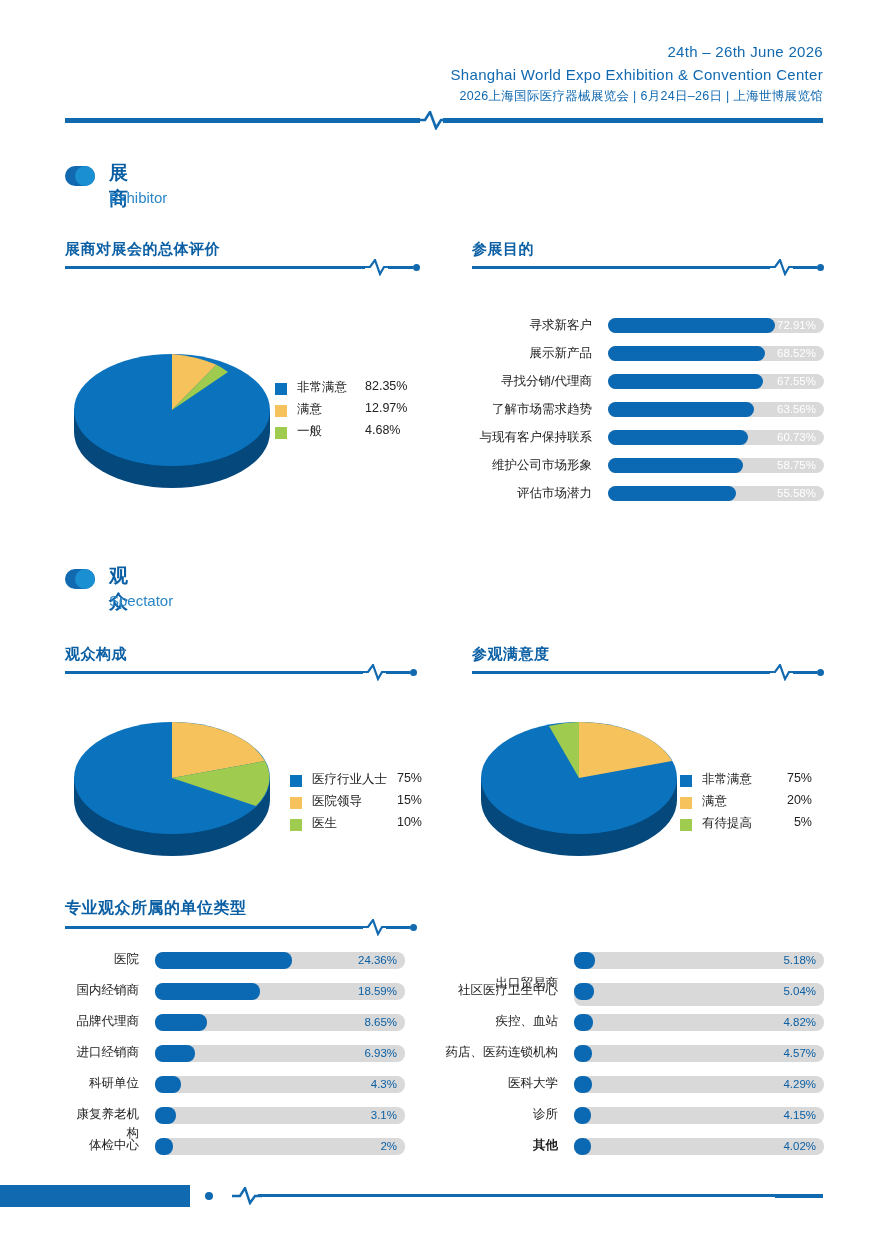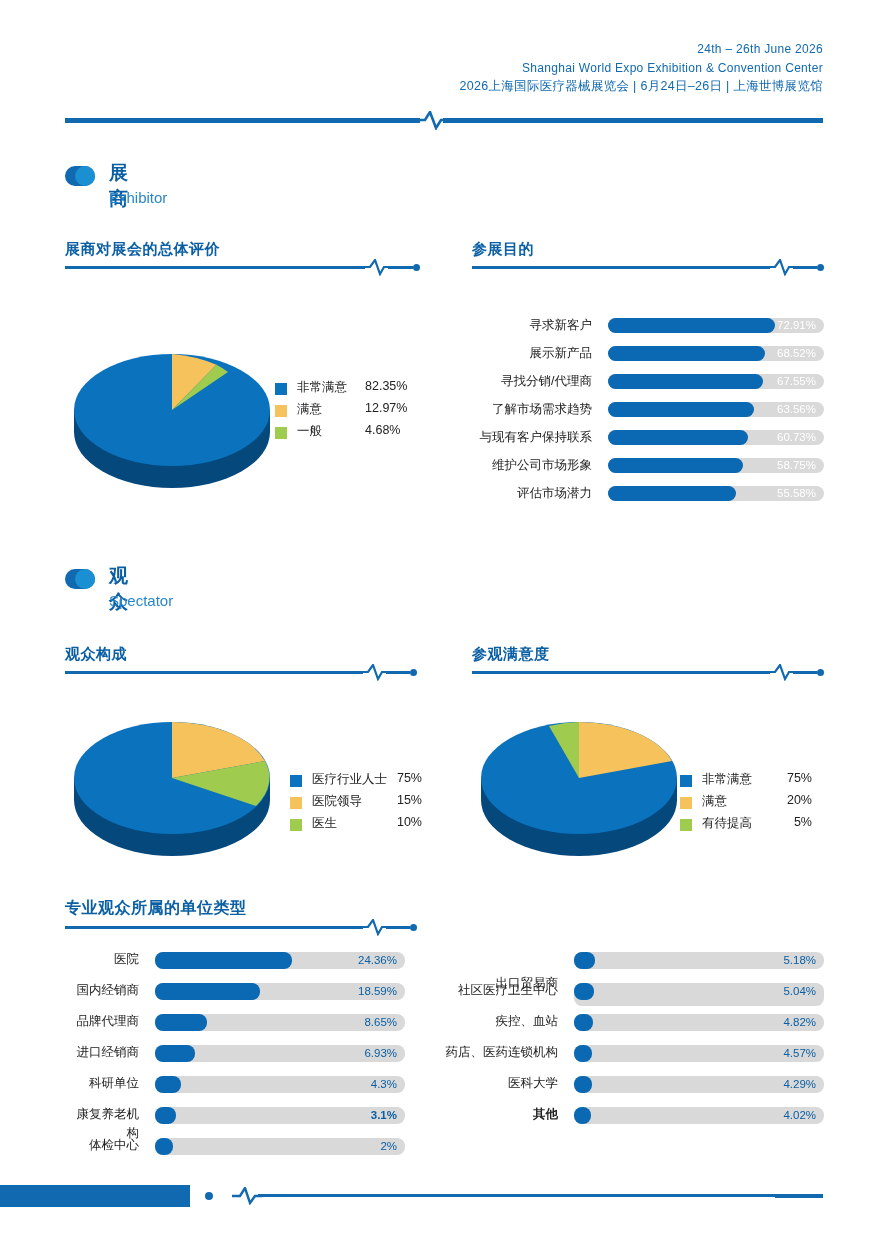--- a/index.html
+++ b/index.html
@@ -15,21 +15,21 @@
 
   
   .header {
     position: absolute;
     top: 40px; right: 65px;
     text-align: right;
     color: #1169b0;
     line-height: 1.55;
   }
   .header div { font-size: 12.5px; letter-spacing: .3px; }
-  .header .line-en1 { font-size: 12px; text-align: right; }
+  .header .line-en1 { font-size: 15px; text-align: right; }
   .header .line-cn { font-size: 12.5px; }
 
   .header-rule {
     position: absolute;
     top: 118px; left: 65px; right: 65px;
     height: 5px;
   }
   .header-rule .seg-a {
     position:absolute; left:0; top:0; width:355px; height:5px; background:#1169b0;
   }
@@ -377,21 +377,21 @@
     <span class="bar-label" style="left:0; right:auto; width:82px;">科研单位</span>
     <span class="bar-track" style="left:90px; width:250px; height:17px; top:2px;">
       <span class="bar-fill" style="width:26px; height:17px;"></span>
       <span class="bar-val" style="line-height:17px;">4.3%</span>
     </span>
   </div>
   <div class="bar-row" style="height:21px; margin-bottom:10px;">
     <span class="bar-label" style="left:0; right:auto; width:82px;">康复养老机构</span>
     <span class="bar-track" style="left:90px; width:250px; height:17px; top:2px;">
       <span class="bar-fill" style="width:21px; height:17px;"></span>
-      <span class="bar-val" style="line-height:17px;font-weight:bold;">3.1%</span>
+      <span class="bar-val" style="line-height:17px;">3.1%</span>
     </span>
   </div>
   <div class="bar-row" style="height:21px; margin-bottom:10px;">
     <span class="bar-label" style="left:0; right:auto; width:82px;">体检中心</span>
     <span class="bar-track" style="left:90px; width:250px; height:17px; top:2px;">
       <span class="bar-fill" style="width:18px; height:17px;"></span>
       <span class="bar-val" style="line-height:17px;">2%</span>
     </span>
   </div>
 </div>
@@ -423,20 +423,27 @@
     <span class="bar-track" style="left:144px; width:250px; height:17px; top:2px;">
       <span class="bar-fill" style="width:18px; height:17px;"></span>
       <span class="bar-val" style="line-height:17px;">4.57%</span>
     </span>
   </div>
   <div class="bar-row" style="height:21px; margin-bottom:10px;">
     <span class="bar-label" style="left:0; right:auto; width:136px;">医科大学</span>
     <span class="bar-track" style="left:144px; width:250px; height:17px; top:2px;">
       <span class="bar-fill" style="width:18px; height:17px;"></span>
       <span class="bar-val" style="line-height:17px;">4.29%</span>
+    </span>
+  </div>
+  <div class="bar-row" style="height:21px; margin-bottom:10px;">
+    <span class="bar-label" style="left:0; right:auto; width:136px;">诊所</span>
+    <span class="bar-track" style="left:144px; width:250px; height:17px; top:2px;">
+      <span class="bar-fill" style="width:17px; height:17px;"></span>
+      <span class="bar-val" style="line-height:17px;">4.15%</span>
     </span>
   </div>
   <div class="bar-row" style="height:21px; margin-bottom:10px;">
     <span class="bar-label" style="left:0; right:auto; width:136px;font-weight:bold;">其他</span>
     <span class="bar-track" style="left:144px; width:250px; height:17px; top:2px;">
       <span class="bar-fill" style="width:17px; height:17px;"></span>
       <span class="bar-val" style="line-height:17px;">4.02%</span>
     </span>
   </div>
 </div>

